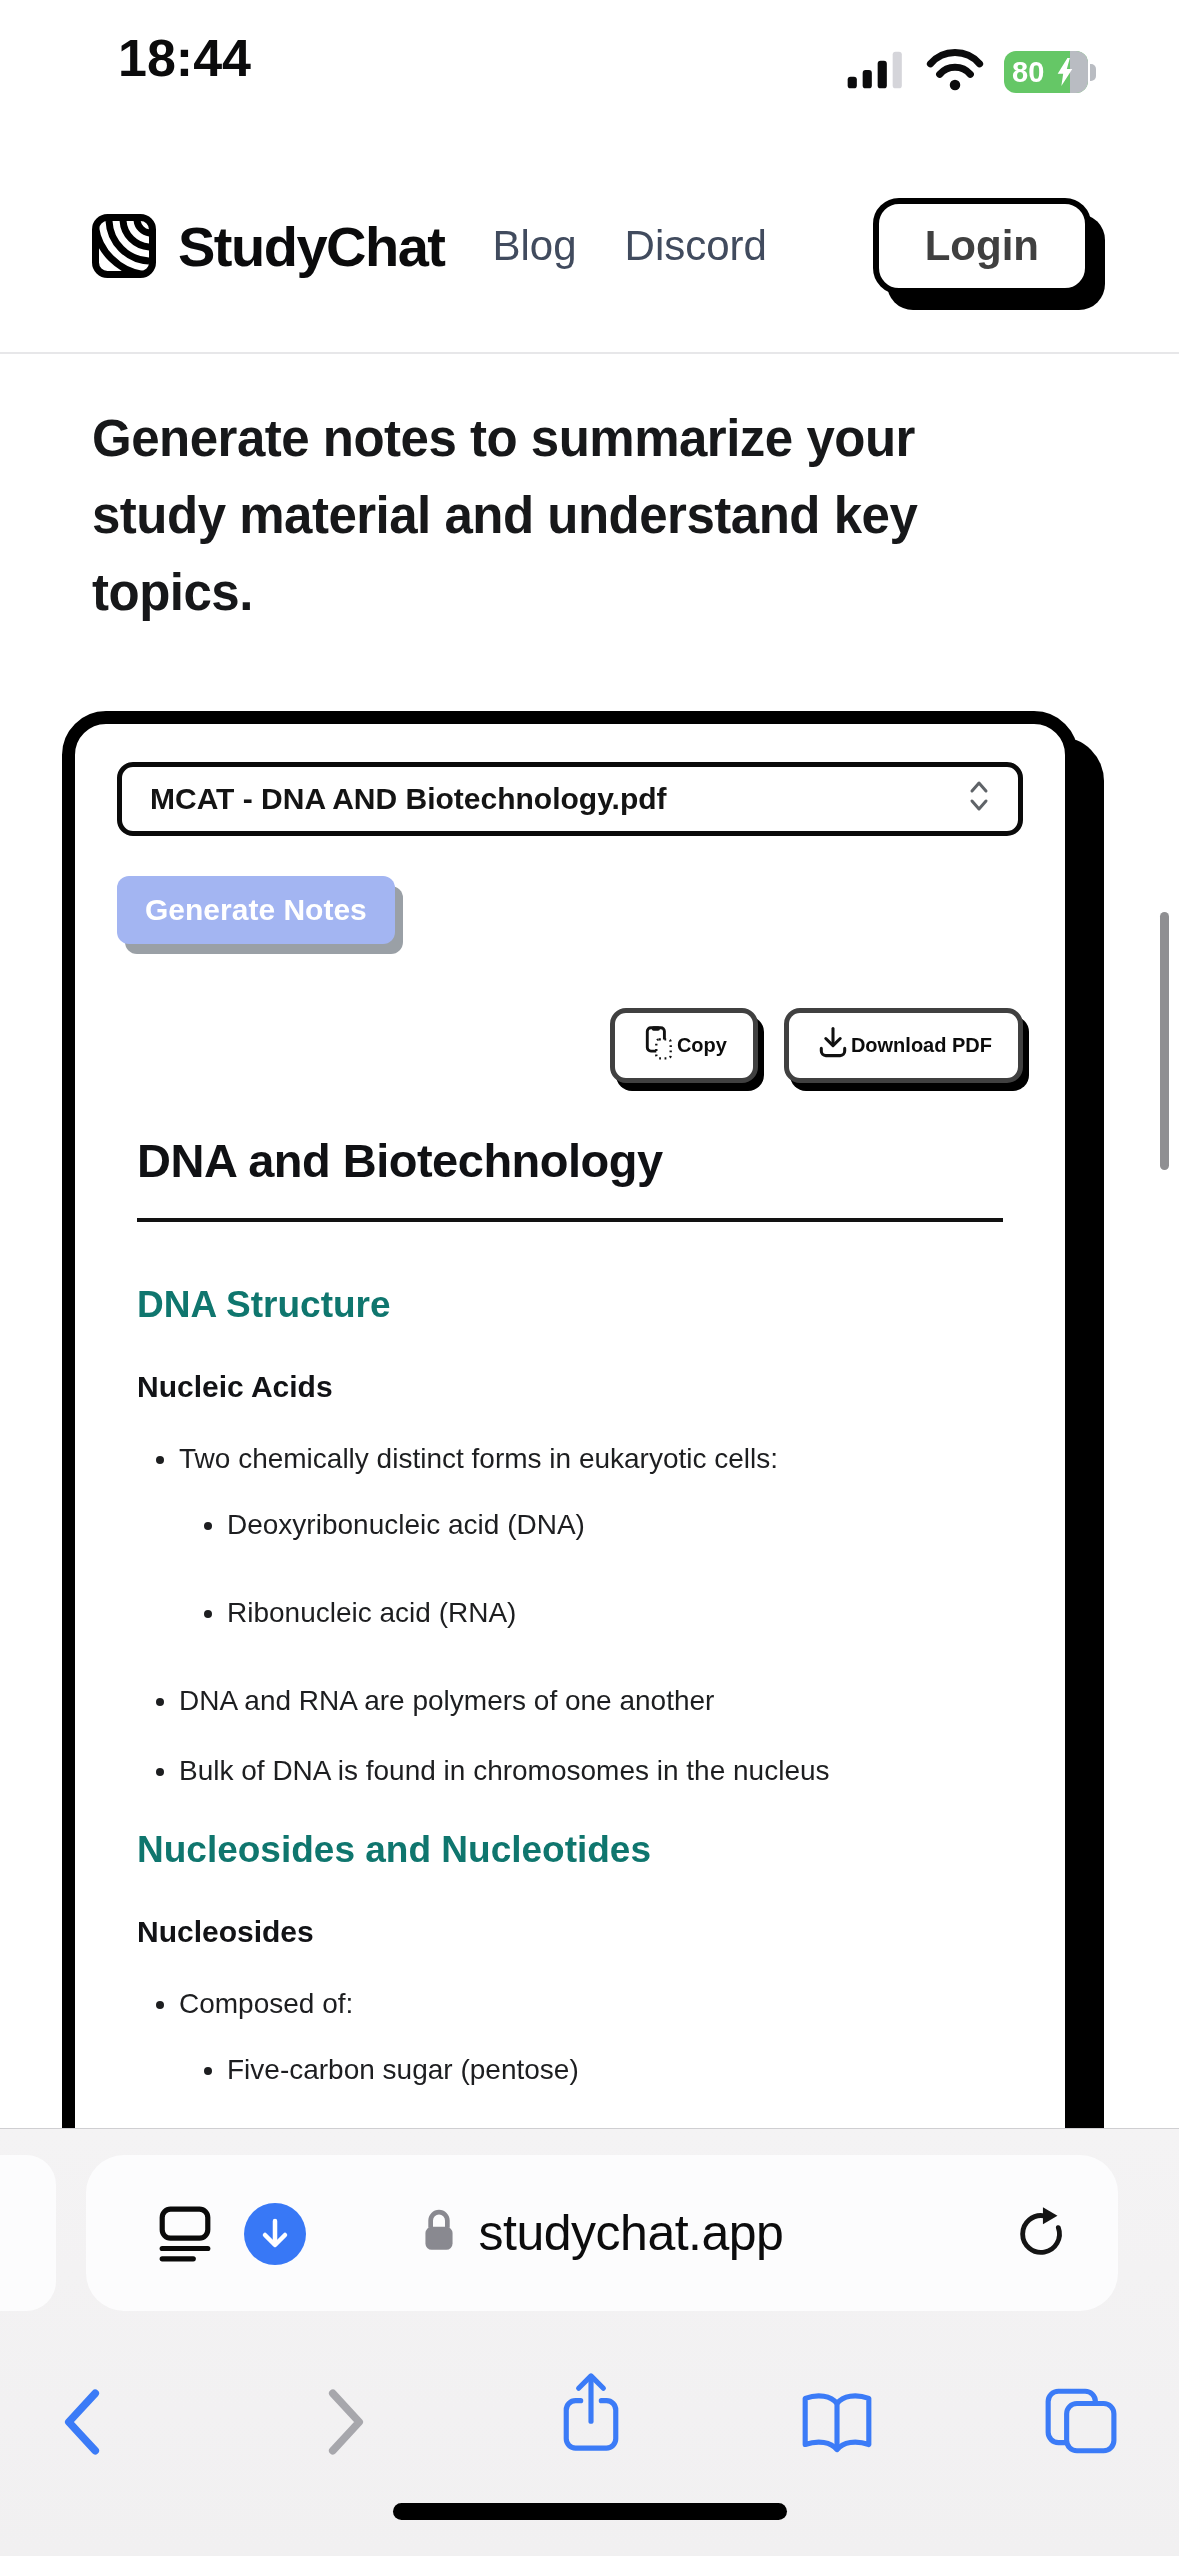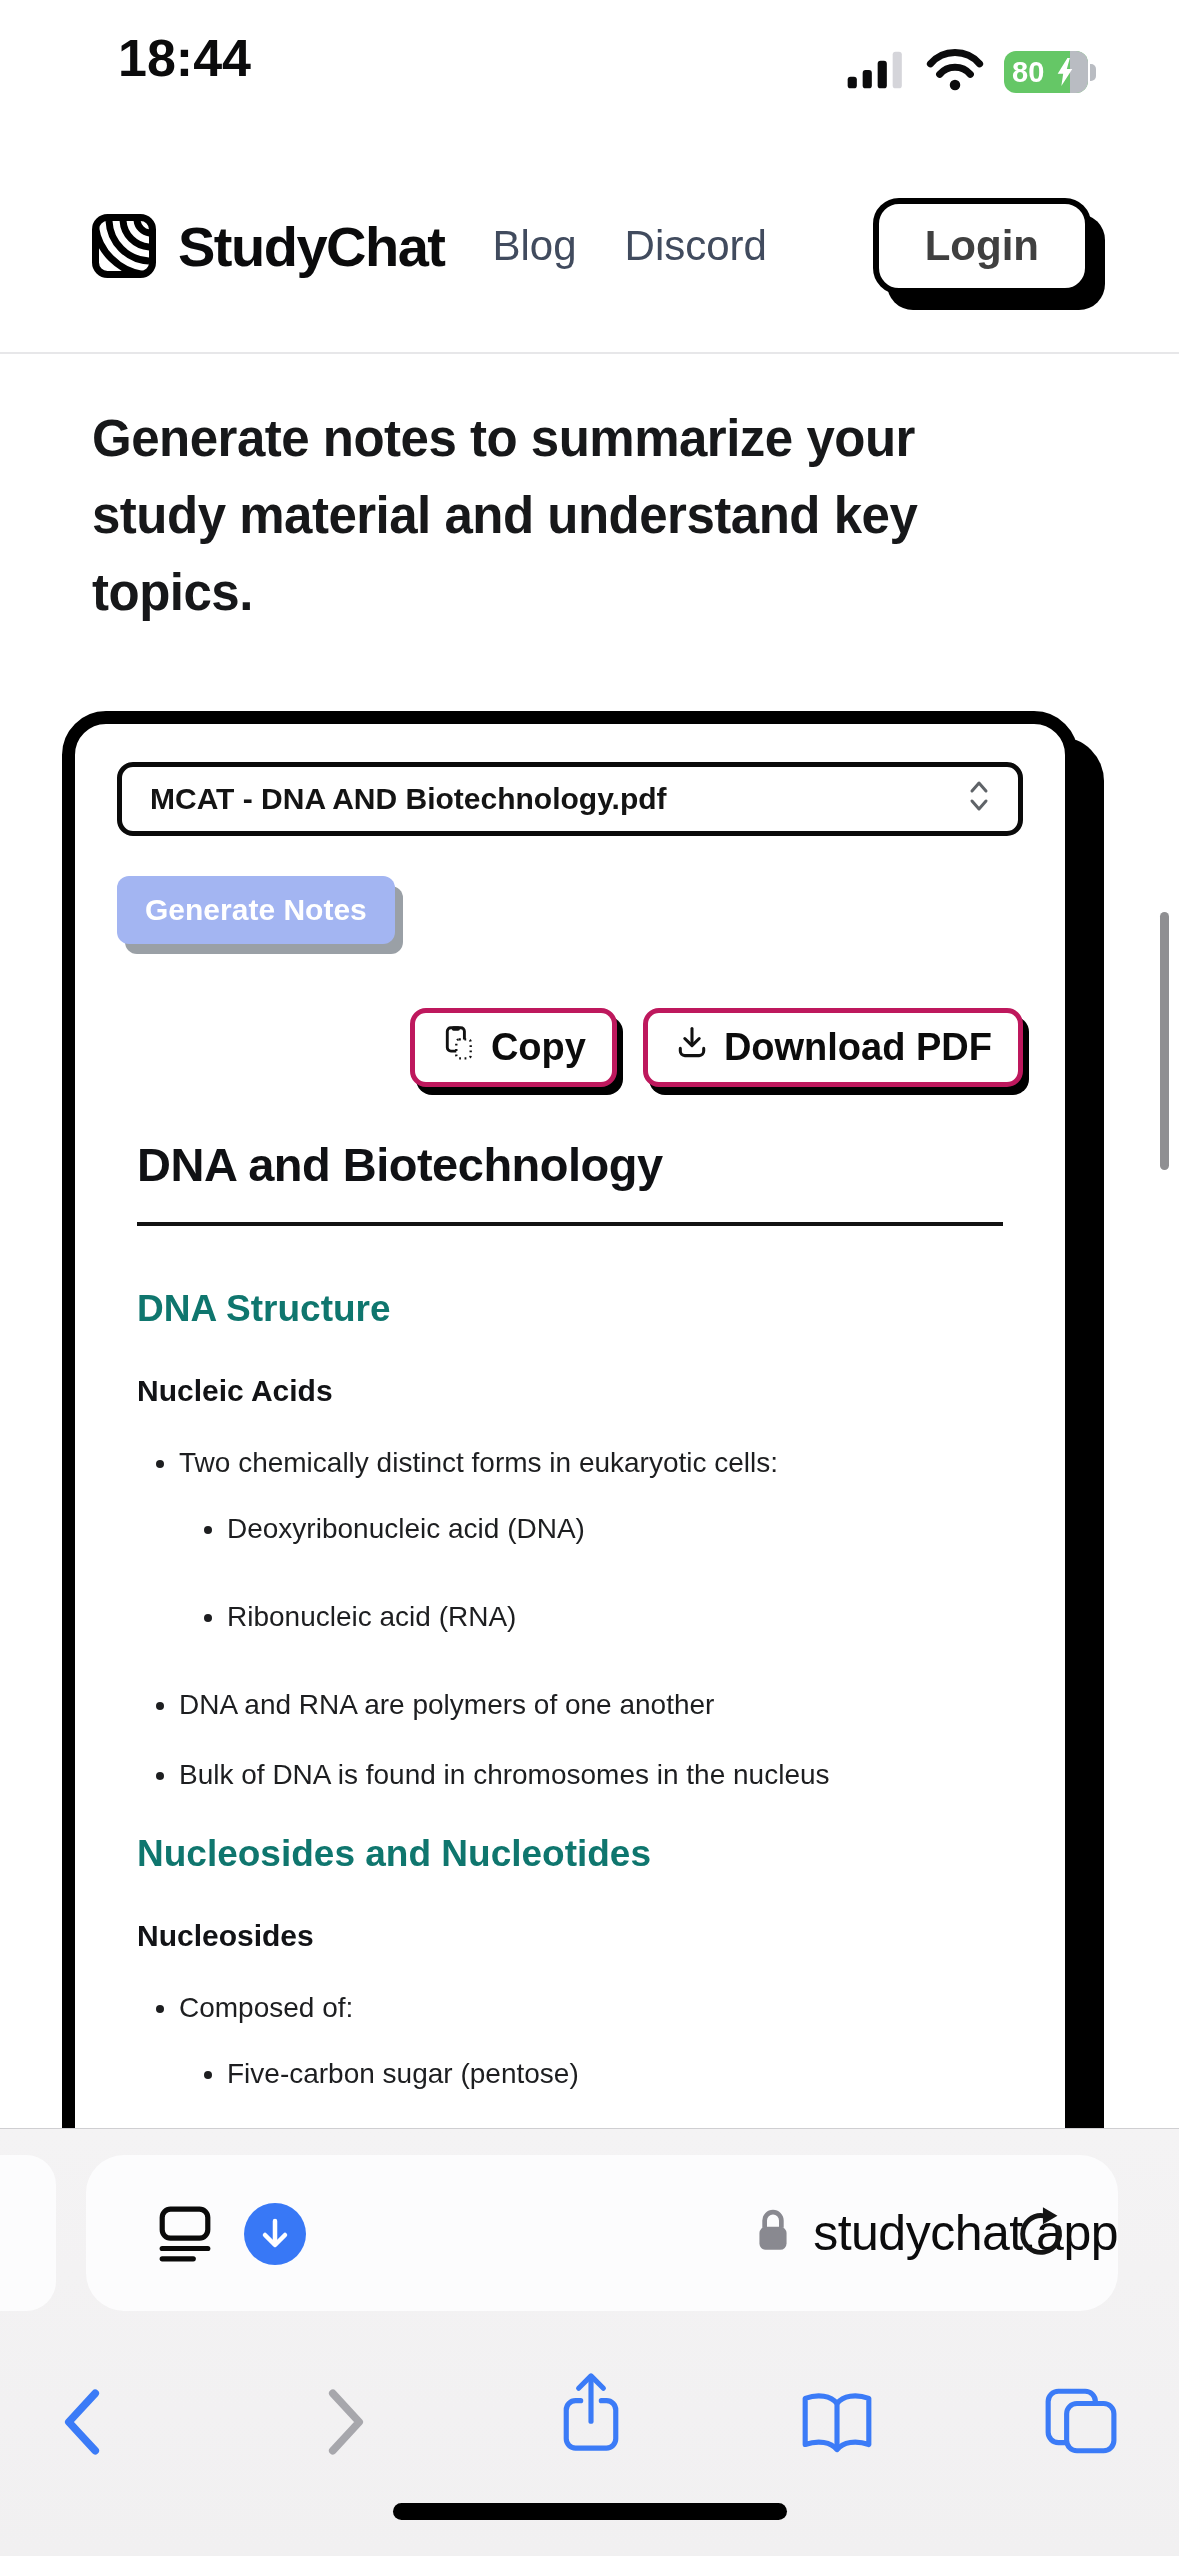--- a/index.html
+++ b/index.html
@@ -46,22 +46,22 @@
     border:5px solid #0a0a0a; border-radius:16px; height:74px; padding:0 28px;
     font-size:30px; font-weight:700; color:#141414; background:#fff; cursor:pointer; margin-bottom:40px;
   }
   .generate-btn {
     display:inline-block; background:#a3b5f2; color:#fff; font-size:30px; font-weight:700;
     border:none; border-radius:12px; padding:17px 28px; box-shadow:8px 10px 0 #9aa0a6;
     margin-bottom:64px; cursor:pointer; font-family:"Liberation Sans","DejaVu Sans",sans-serif;
   }
   .actions-row { display:flex; justify-content:flex-end; gap:26px; margin-bottom:50px; }
   .action-btn {
-    display:flex; align-items:center; gap:14px; background:#fff; border:5px solid #be185d;
-    border-radius:16px; padding:12px 26px; font-size:38px; font-weight:600; color:#0c0c0c;
+    display:flex; align-items:center; background:#fff; border:5px solid #404040;
+    border-radius:16px; padding:12px 26px; font-size:20px; font-weight:600; color:#0c0c0c;
     box-shadow:6px 8px 0 #000; cursor:pointer; font-family:"Liberation Sans","DejaVu Sans",sans-serif;
   }
   .doc { padding:0 20px; color:#1d1e20; }
   .doc-title { font-size:47px; font-weight:700; color:#101114; margin-bottom:30px; letter-spacing:-0.5px; }
   .doc-rule { height:4px; background:#121212; margin-bottom:62px; }
   .doc-h2 { font-size:37px; font-weight:700; color:#0f766e; margin-bottom:44px; }
   .doc-h3 { font-size:30px; font-weight:700; color:#121316; margin-bottom:34px; }
   ul.doc-list { list-style:disc; padding-left:42px; margin-bottom:37px; font-size:28px; line-height:1.5; }
   ul.doc-list > li { margin-bottom:28px; }
   ul.doc-sublist { list-style:disc; padding-left:48px; margin-top:24px; margin-bottom:14px; }
@@ -80,21 +80,21 @@
     position:absolute; left:0; top:2128px; width:1179px; height:428px; z-index:50;
     background:linear-gradient(#f4f3f4,#f1f0f1); border-top:1px solid #cfcfd2;
   }
   .url-stub { position:absolute; left:-30px; top:26px; width:86px; height:156px; background:#fcfcfd; border-radius:30px; }
   .url-pill { position:absolute; left:86px; top:26px; width:1032px; height:156px; background:#fcfcfd; border-radius:38px; }
   .reader-icon { position:absolute; left:72px; top:50px; }
   .download-circle {
     position:absolute; left:158px; top:48px; width:62px; height:62px; border-radius:50%;
     background:#3878f6; display:flex; align-items:center; justify-content:center;
   }
-  .url-center { position:absolute; left:0; right:0; top:0; bottom:0; display:flex; align-items:center; justify-content:flex-end; gap:22px; pointer-events:none; }
+  .url-center { position:absolute; left:0; right:0; top:0; bottom:0; display:flex; align-items:center; justify-content:center; gap:22px; pointer-events:none; }
   .url-text { font-size:50px; color:#0c0c0d; letter-spacing:-0.5px; }
   .reload-btn { position:absolute; right:46px; top:46px; }
   .toolbar-icon { position:absolute; }
   .home-indicator { position:absolute; left:393px; top:374px; width:394px; height:17px; background:#000; border-radius:9px; }
 </style>
 </head>
 <body>
 
 <div class="status-bar">
   <div class="status-time">18:44</div>

